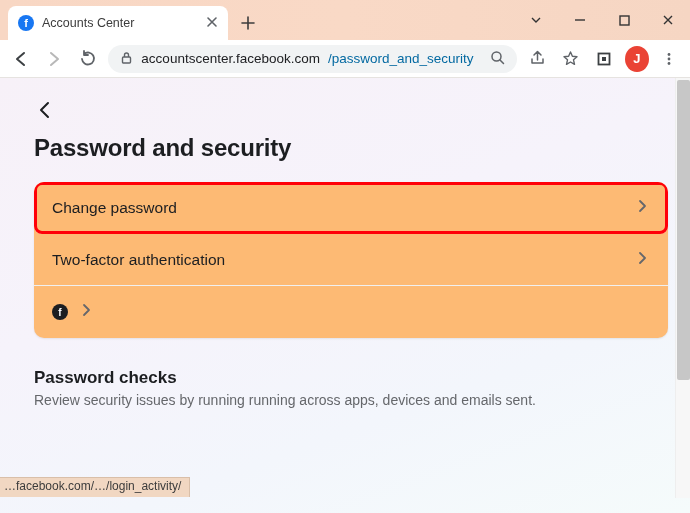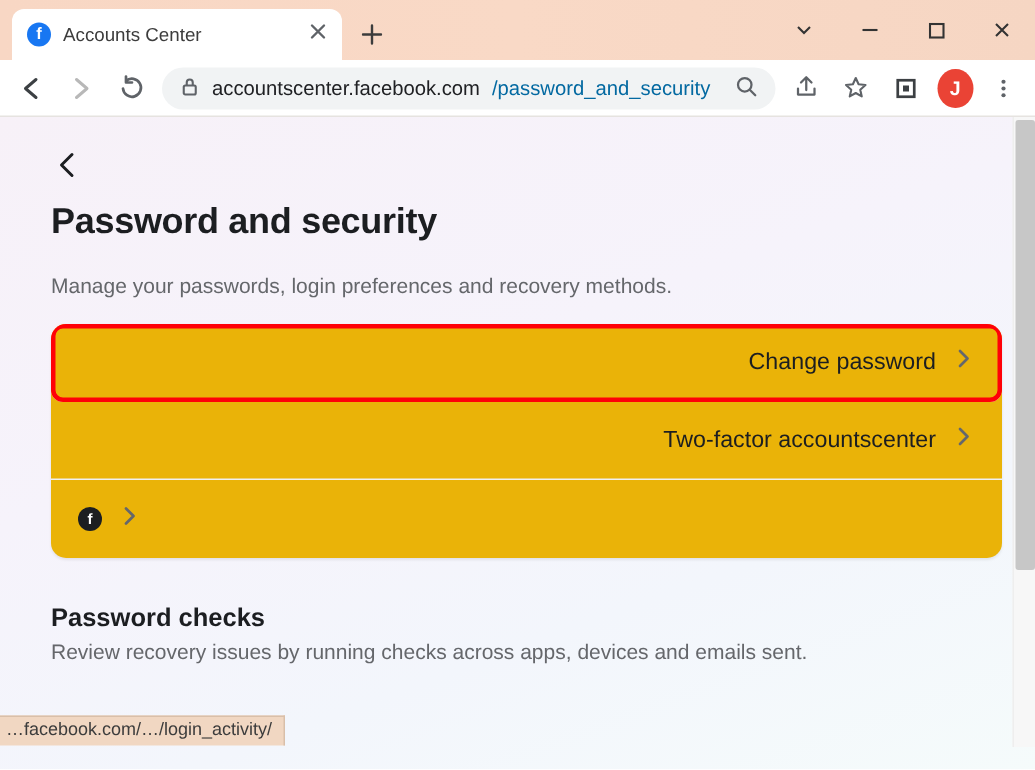--- a/index.html
+++ b/index.html
@@ -28,21 +28,21 @@
 
     
     .viewport { position: relative; height: 435px; overflow: hidden; }
     .content-bg { position: absolute; inset: 0; background: linear-gradient(160deg, #f7f1f8 0%, #f6f3fb 40%, #f3f6fc 70%, #f5fbfb 100%); }
     .content { position: relative; padding: 18px 22px 0 34px; height: 420px; overflow: hidden; }
     .backarrow { color: #1c1e21; margin-bottom: 10px; display: inline-flex; width: 28px; height: 28px; align-items: center; }
     h1 { font-size: 24px; font-weight: 700; color: #1c1e21; margin-bottom: 20px; letter-spacing: -0.2px; }
     h2 { font-size: 17px; font-weight: 700; color: #1c1e21; margin-bottom: 4px; }
     .subtext { font-size: 14px; color: #65676b; margin-bottom: 18px; }
 
-    .card { background: #eab308; border-radius: 10px; box-shadow: 0 1px 2px rgba(0,0,0,0.08); overflow: hidden; margin-bottom: 30px; text-align: right; }
+    .card { background: #fdba74; border-radius: 10px; box-shadow: 0 1px 2px rgba(0,0,0,0.08); overflow: hidden; margin-bottom: 30px; }
     .row { height: 52px; display: flex; align-items: center; padding: 0 18px; gap: 10px; font-size: 15.5px; color: #1c1e21; border-bottom: 1px solid #f0f0f0; cursor: pointer; }
     .row:last-child { border-bottom: none; }
     .row .label { flex: 1; }
     .row .chev { color: #65676b; }
     .row.highlight { outline: 3px solid #ff0008; outline-offset: -3px; border-radius: 8px; }
     .fb-mini { width: 16px; height: 16px; border-radius: 50%; background: #1c1e21; color: #fff; font-size: 10px; font-weight: 800; display: flex; align-items: center; justify-content: center; }
 
     
     .scrollbar { position: absolute; right: 0; top: 0; width: 15px; height: 420px; background: #f7f7f7; border-left: 1px solid #eee; }
     .thumb { width: 13px; margin: 1px; background: #c7c7c7; border-radius: 2px; height: 300px; margin-top: 2px; }
@@ -150,45 +150,44 @@
 <div class="viewport">
   <div class="content-bg"></div>
   <div class="content">
     <div class="backarrow">
       <svg width="22" height="22" viewBox="0 0 22 22">
           <path d="M14 4 L7 11 L14 18" fill="none" stroke="#1c1e21" stroke-width="2" stroke-linecap="round" stroke-linejoin="round"></path>
         </svg>
     </div>
     <h1>Password and security</h1>
 
-    <div class="subtext">Manage your passwords, login preferences and recovery methods.</div>
 
     <div class="card">
       <div class="row highlight">
         <span class="label">Change password</span>
         <span class="chev"><svg width="16" height="16" viewBox="0 0 16 16">
               <path d="M6 3 L11 8 L6 13" fill="none" stroke="#65676b" stroke-width="1.8" stroke-linecap="round" stroke-linejoin="round"></path>
             </svg></span>
       </div>
       <div class="row">
-        <span class="label">Two-factor accountscenter</span>
+        <span class="label">Two-factor authentication</span>
         <span class="chev"><svg width="16" height="16" viewBox="0 0 16 16">
               <path d="M6 3 L11 8 L6 13" fill="none" stroke="#65676b" stroke-width="1.8" stroke-linecap="round" stroke-linejoin="round"></path>
             </svg></span>
       </div>
       <div class="row">
         <span class="fb-mini">f</span>
         <span class="chev"><svg width="16" height="16" viewBox="0 0 16 16">
               <path d="M6 3 L11 8 L6 13" fill="none" stroke="#65676b" stroke-width="1.8" stroke-linecap="round" stroke-linejoin="round"></path>
             </svg></span>
       </div>
     </div>
 
     <h2>Password checks</h2>
-    <div class="subtext">Review recovery issues by running checks across apps, devices and emails sent.</div>
+    <div class="subtext">Review security issues by running running across apps, devices and emails sent.</div>
   </div>
 
   <div class="scrollbar">
     <div class="thumb"></div>
   </div>
 
   <div class="statushint">…facebook.com/…/login_activity/</div>
 </div>
 
 </body></html>

